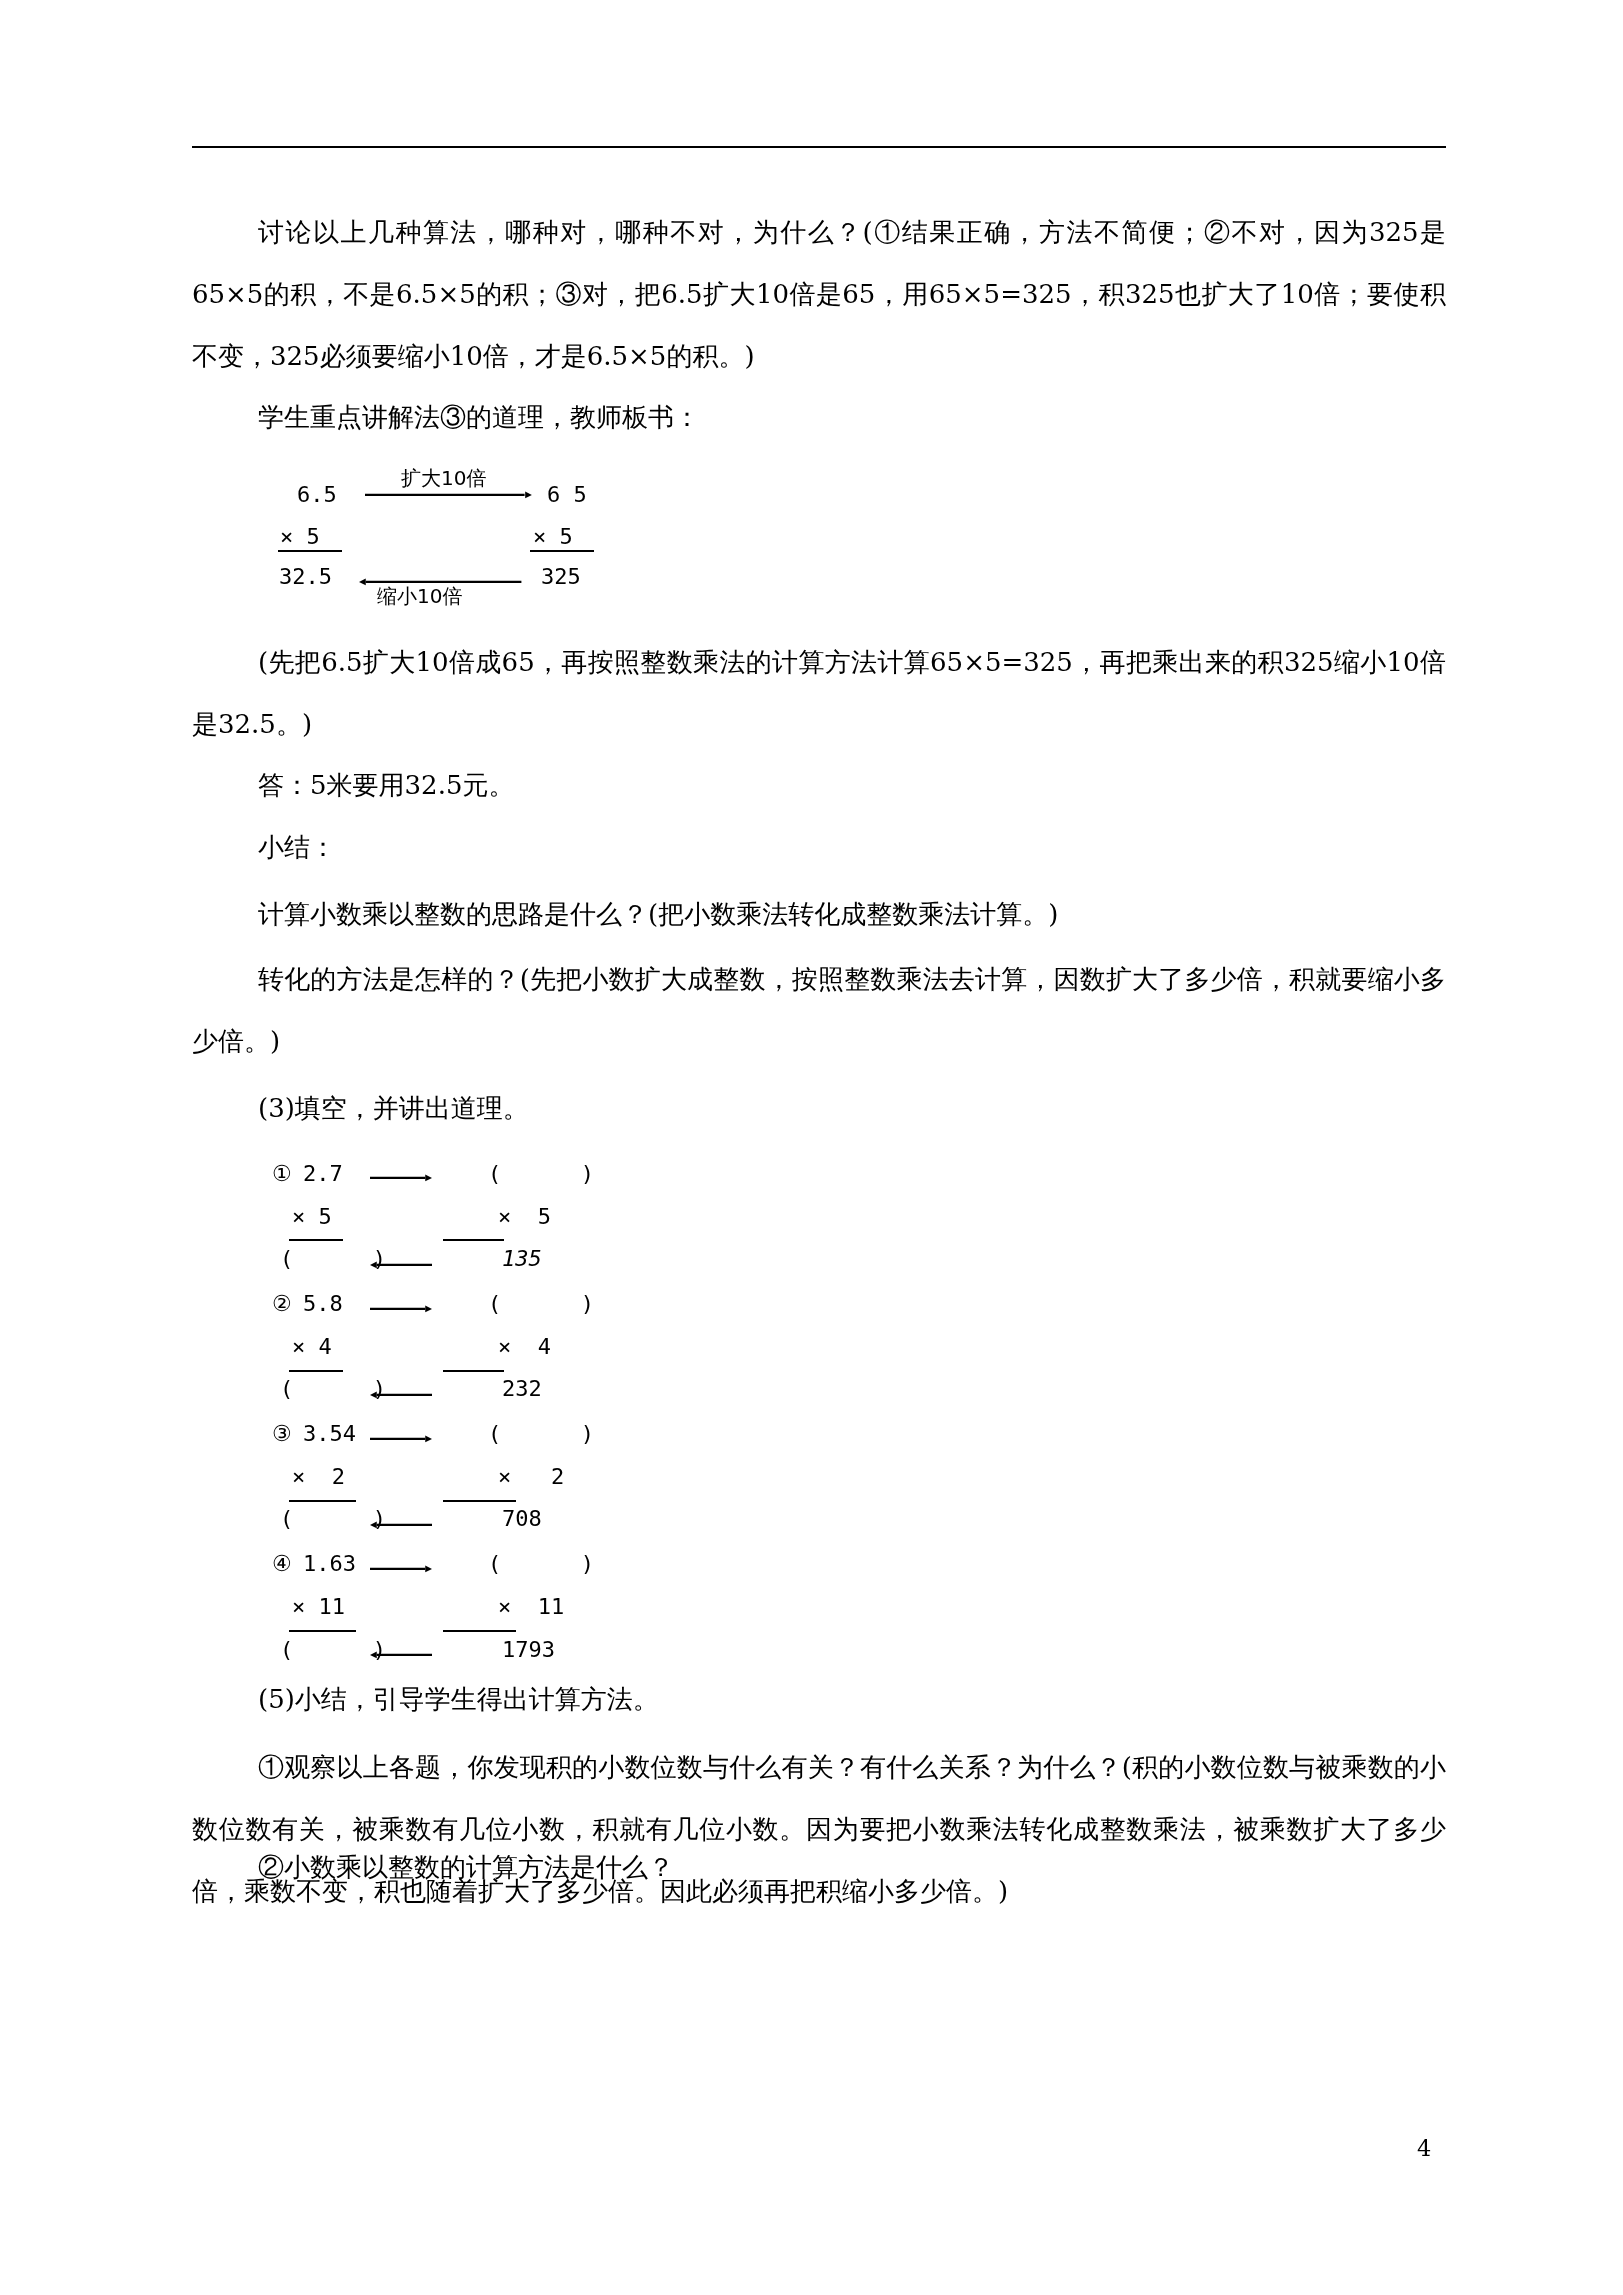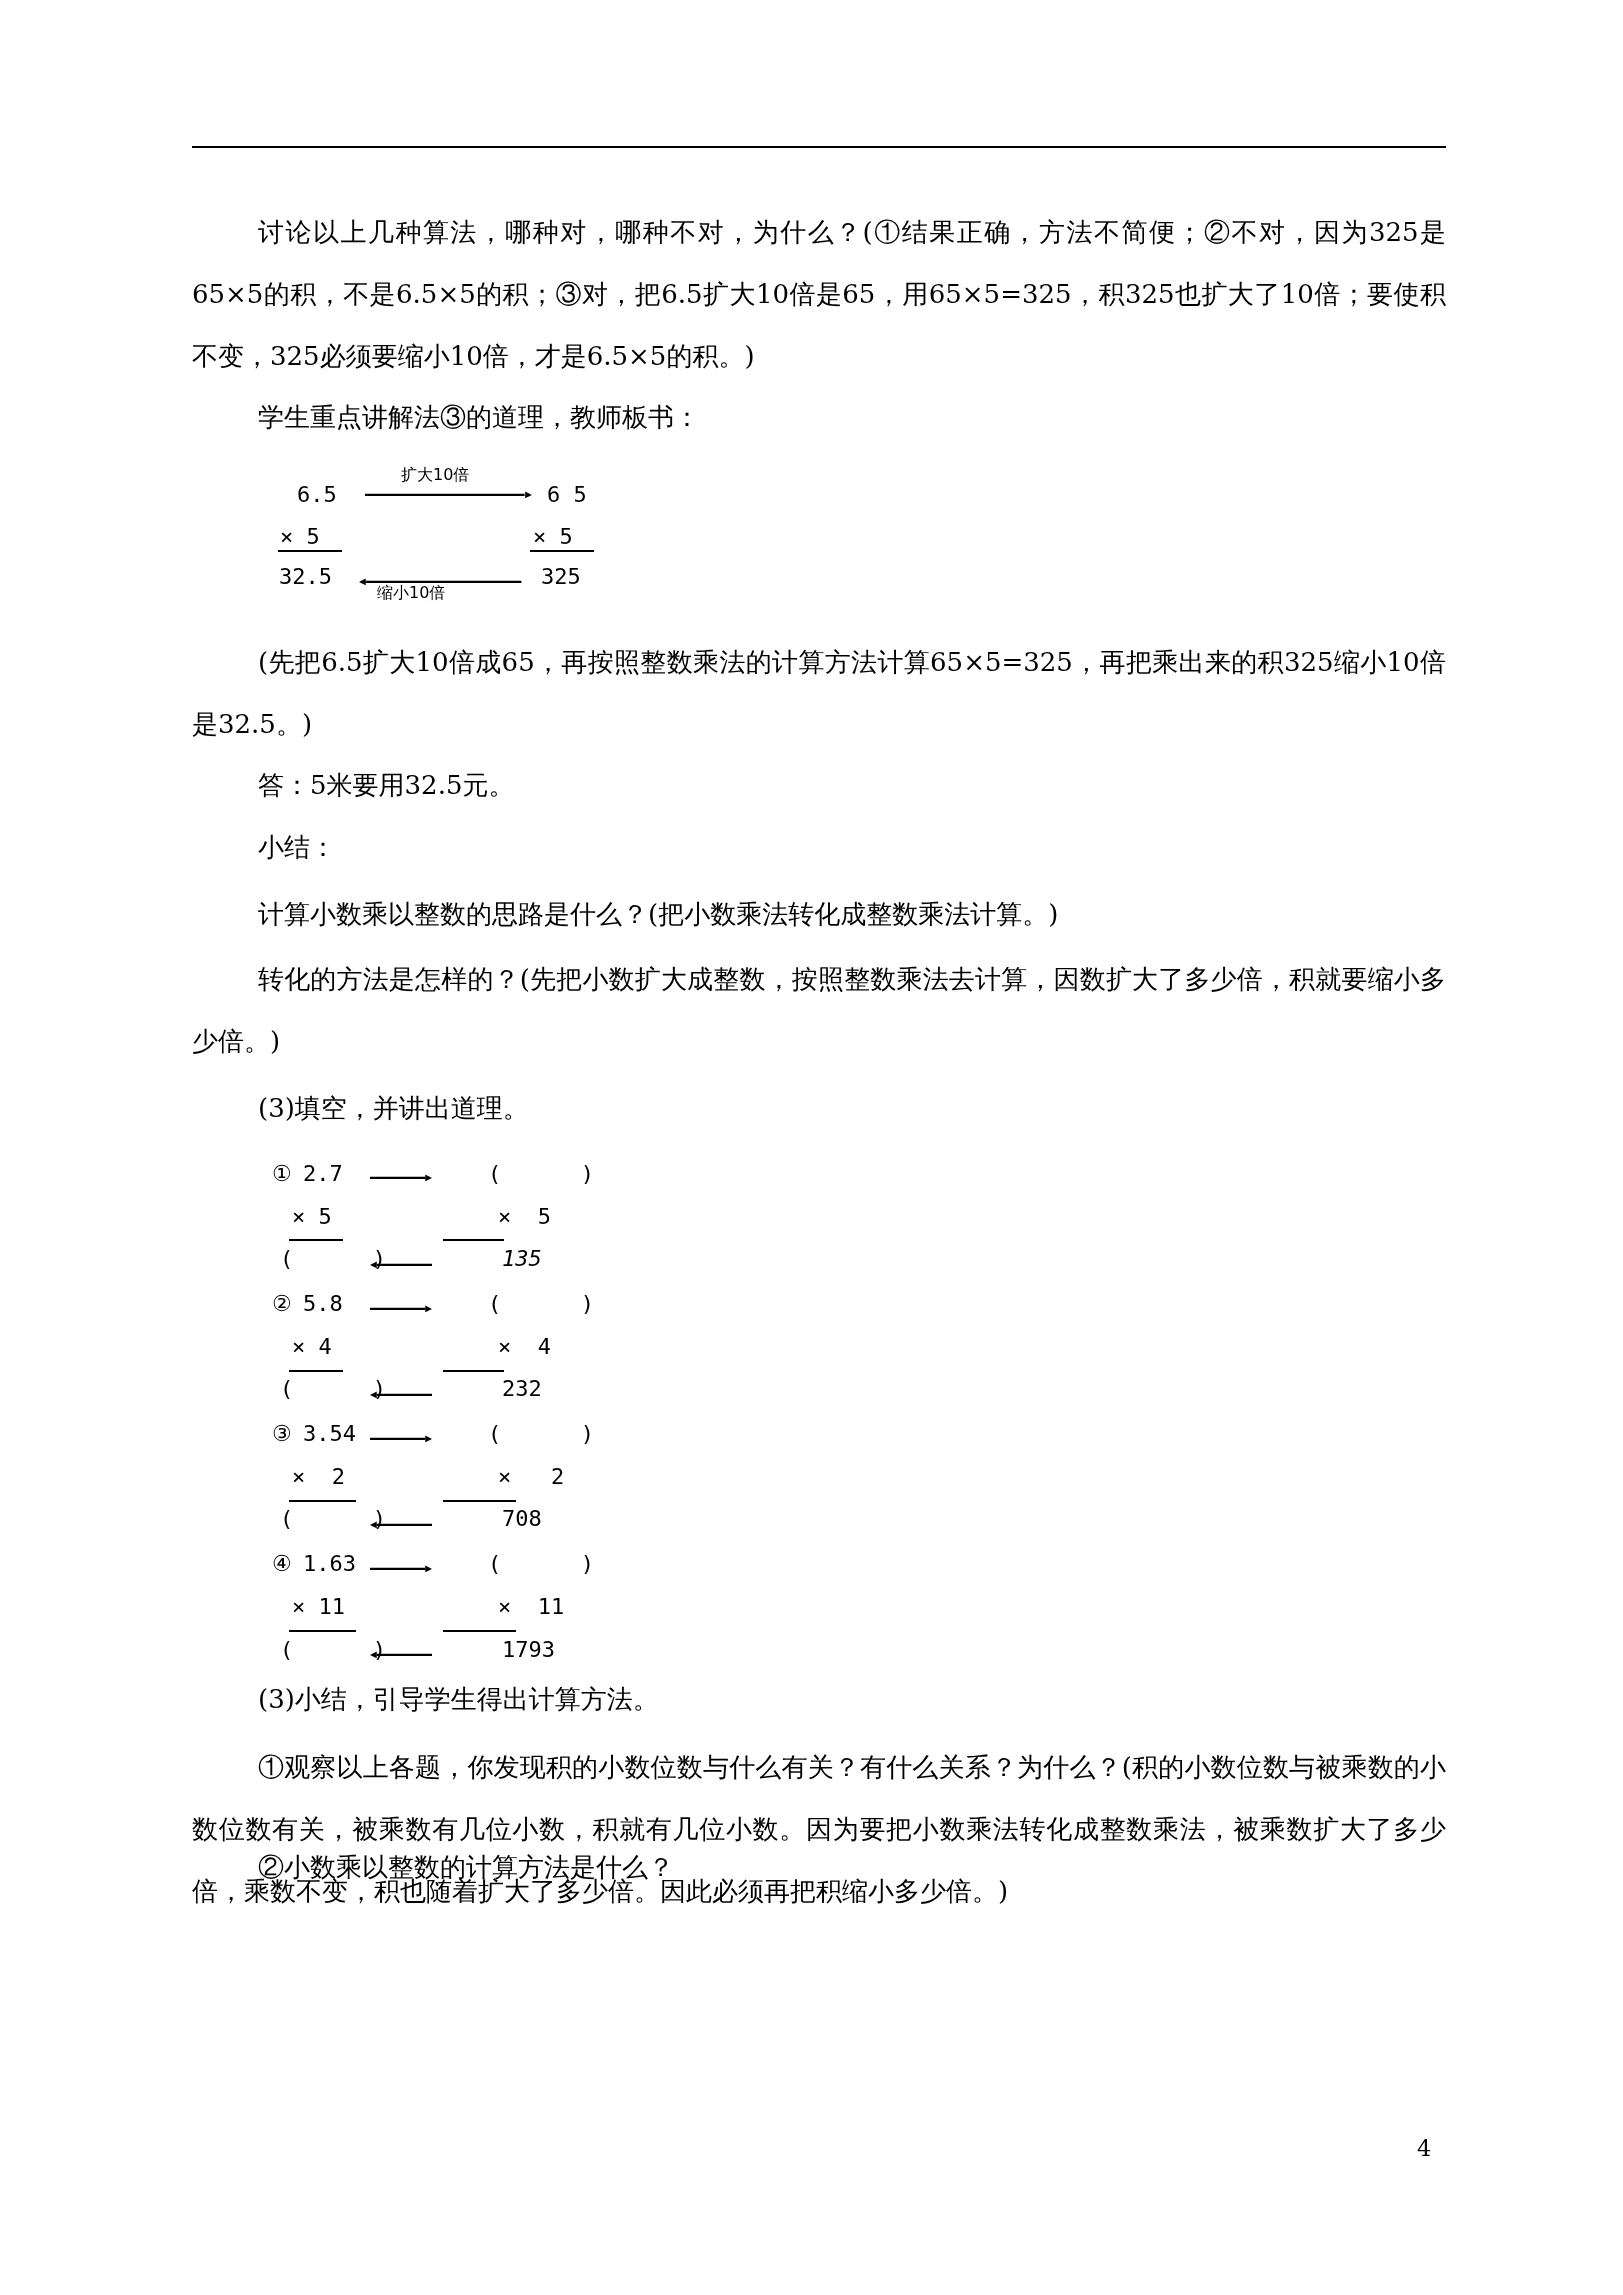--- a/index.html
+++ b/index.html
@@ -5,21 +5,21 @@
   html, body { margin:0; padding:0; background:#fff; }
   body { width:1623px; height:2295px; position:relative; overflow:hidden;
          font-family:"DejaVu Serif","Liberation Serif",serif; color:#000; }
   .rule { position:absolute; left:192px; top:146px; width:1254px; height:2.2px; background:#000; }
   .p { position:absolute; left:192px; width:1254px; font-size:26px; line-height:62px;
        text-align:justify; white-space:normal; }
   .ind { text-indent:66px; }
   .pagenum { position:absolute; left:1417px; top:2135px; font-size:22.4px; }
   .dia { position:absolute; font-family:"DejaVu Sans Mono","Liberation Mono",monospace; }
   .dia .t { position:absolute; font-size:22px; white-space:pre; }
-  .dia .lbl { position:absolute; font-size:16px; font-family:"DejaVu Sans","Liberation Sans",sans-serif; white-space:pre; }
+  .dia .lbl { position:absolute; font-size:20px; font-family:"DejaVu Sans","Liberation Sans",sans-serif; white-space:pre; }
   .dia .ln { position:absolute; height:2.2px; background:#000; }
   svg.arrow { position:absolute; overflow:visible; }
 </style>
 </head>
 <body>
 
 <div class="rule"></div>
 
 <div class="p ind" style="top:201px;">讨论以上几种算法，哪种对，哪种不对，为什么？(①结果正确，方法不简便；②不对，因为325是65×5的积，不是6.5×5的积；③对，把6.5扩大10倍是65，用65×5=325，积325也扩大了10倍；要使积不变，325必须要缩小10倍，才是6.5×5的积。)</div>
 
@@ -119,18 +119,18 @@
     <svg class="arrow" width="62" height="7.9" style="left: 370px; top: 1565px;" viewBox="0 0 110 14">
       <line x1="0" y1="7" x2="98" y2="7" stroke="#000" stroke-width="4"></line>
       <polygon points="98,1 110,7 98,13" fill="#000"></polygon>
     </svg>
     <svg class="arrow" width="62" height="7.9" style="left: 370px; top: 1651px;" viewBox="0 0 110 14">
       <polygon points="12,1 0,7 12,13" fill="#000"></polygon>
       <line x1="12" y1="7" x2="110" y2="7" stroke="#000" stroke-width="4"></line>
     </svg>
   </div>
 
-<div class="p ind" style="top:1668px;">(3)小结，引导学生得出计算方法。</div>
+<div class="p ind" style="top:1668px;">(5)小结，引导学生得出计算方法。</div>
 <div class="p ind" style="top:1736px;">①观察以上各题，你发现积的小数位数与什么有关？有什么关系？为什么？(积的小数位数与被乘数的小数位数有关，被乘数有几位小数，积就有几位小数。因为要把小数乘法转化成整数乘法，被乘数扩大了多少倍，乘数不变，积也随着扩大了多少倍。因此必须再把积缩小多少倍。)</div>
 <div class="p ind" style="top:1836px;">②小数乘以整数的计算方法是什么？</div>
 
 <div class="pagenum">4</div>
 
 
 </body></html>

